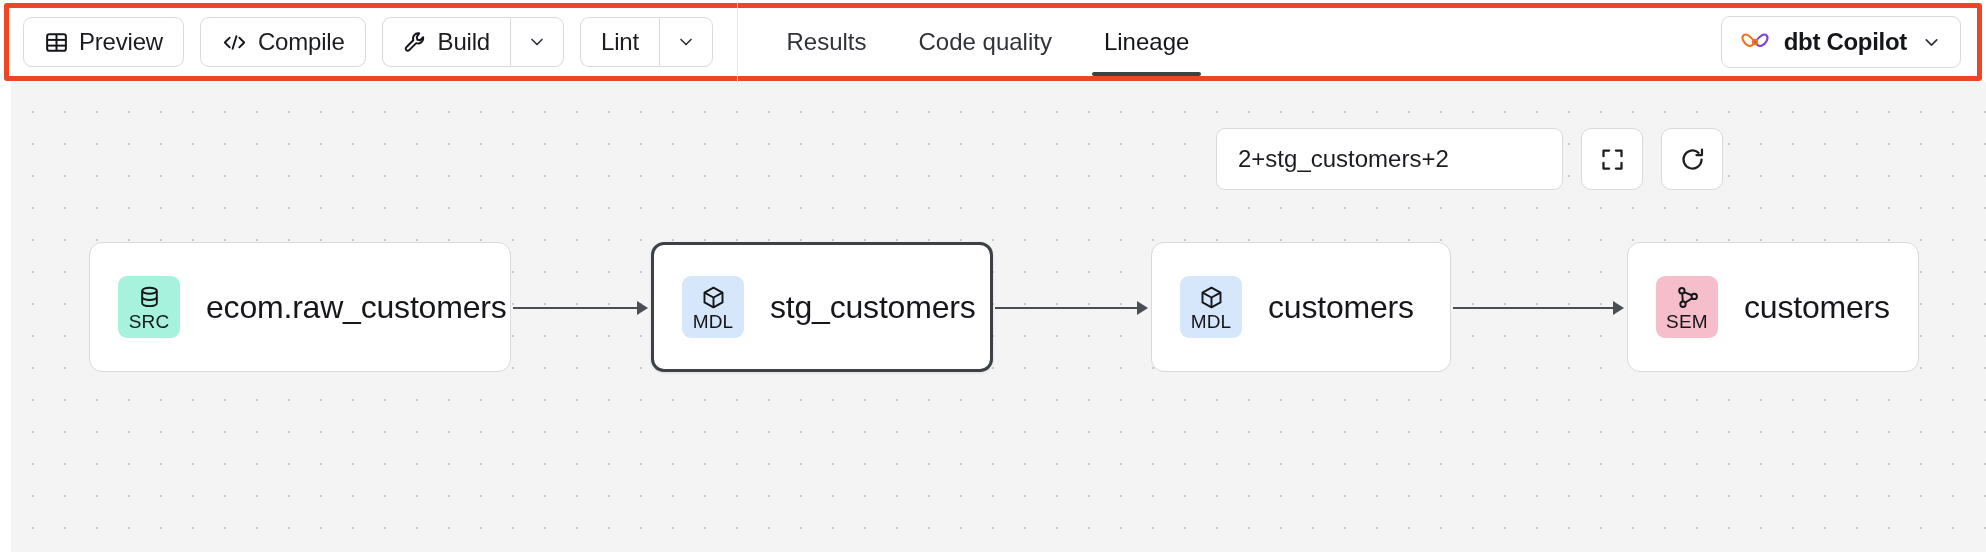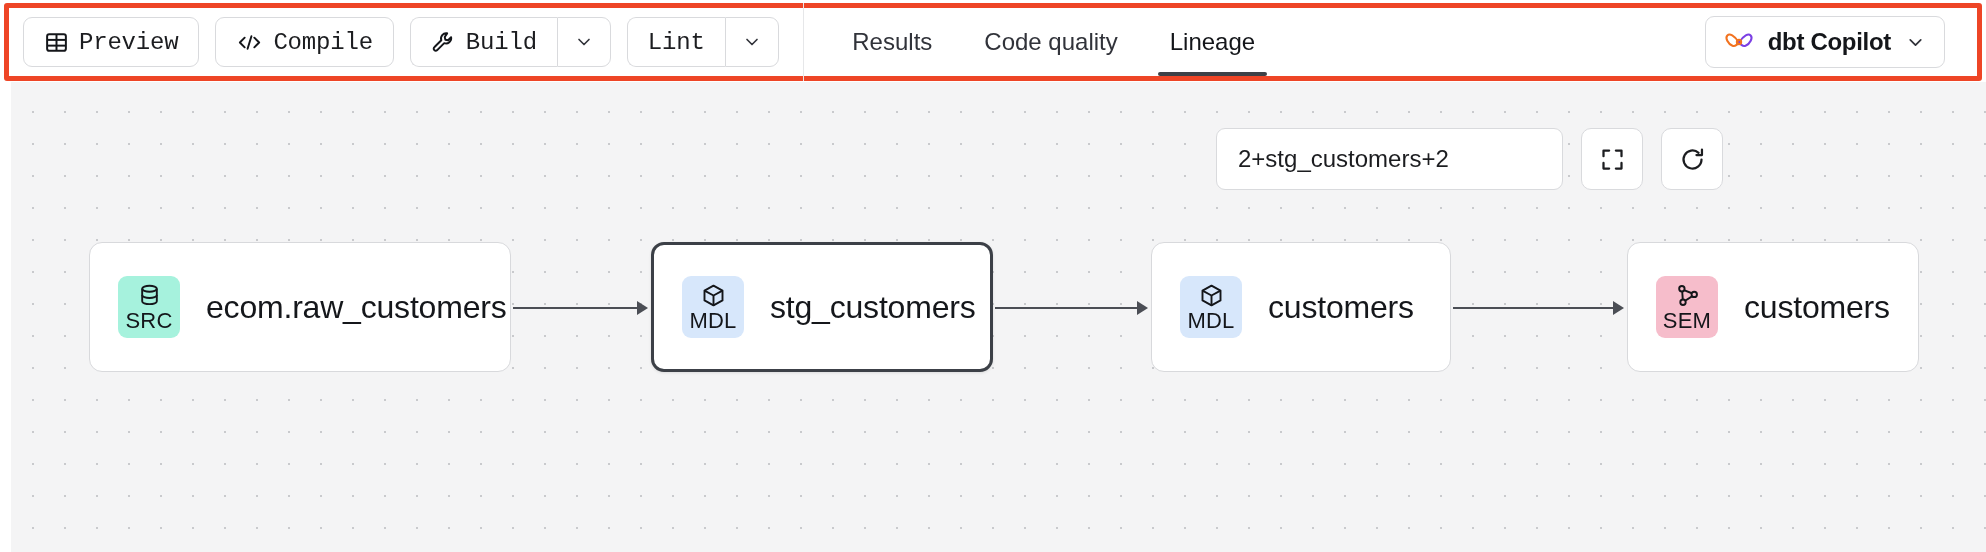--- a/index.html
+++ b/index.html
@@ -36,21 +36,21 @@
     padding: 0 20px;
     border: 1.6px solid #d9dadd;
     border-radius: 9px;
     background: #ffffff;
     font-size: 24px;
     color: #1c1d20;
     font-family: "Liberation Sans", sans-serif;
     white-space: nowrap;
     cursor: pointer;
   }
-  .btn-label { font-size: 24px; letter-spacing: -0.2px; font-family: Liberation Mono, monospace; }
+  .btn-label { font-size: 24px; letter-spacing: -0.2px; }
 
   .split-group { display: flex; align-items: stretch; margin-right: 16px; }
   .split-main {
     border-top-right-radius: 0;
     border-bottom-right-radius: 0;
     border-right: none;
     margin-right: 0;
   }
   .split-caret {
     display: flex; align-items: center; justify-content: center;
@@ -95,21 +95,21 @@
   #toolbar-spacer { flex: 1 1 auto; }
 
   #copilot-btn {
     display: flex; align-items: center; gap: 14px;
     height: 52px;
     padding: 0 18px;
     border: 1.6px solid #d9dadd;
     border-radius: 9px;
     background: #fff;
     cursor: pointer;
-    margin-right: 18px;
+    margin-right: 2px;
   }
   #copilot-label { font-size: 24px; font-weight: bold; color: #14161a; letter-spacing: -0.3px; }
 
   
   .anno-num {
     position: absolute;
     top: 88px;
     font-family: "Liberation Sans", sans-serif;
     font-size: 27px;
     font-weight: bold;
@@ -196,21 +196,21 @@
     display: flex;
     flex-direction: column;
     align-items: center;
     justify-content: center;
     width: 62px; height: 62px;
     border-radius: 9px;
     gap: 1px;
     flex: 0 0 auto;
   }
   .badge-text {
-    font-size: 22px;
+    font-size: 19px;
     color: #14161a;
     letter-spacing: 0.2px;
     line-height: 1;
   }
   .node-label {
     font-size: 32px;
     color: #15171b;
     letter-spacing: -0.2px;
     white-space: nowrap;
   }

